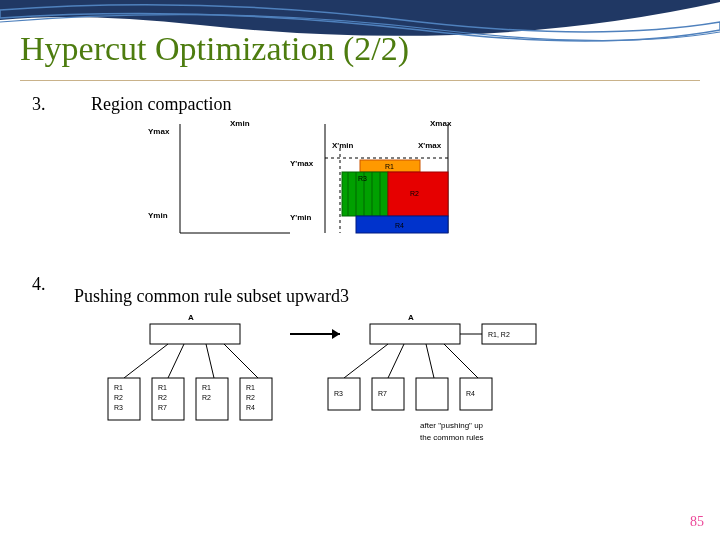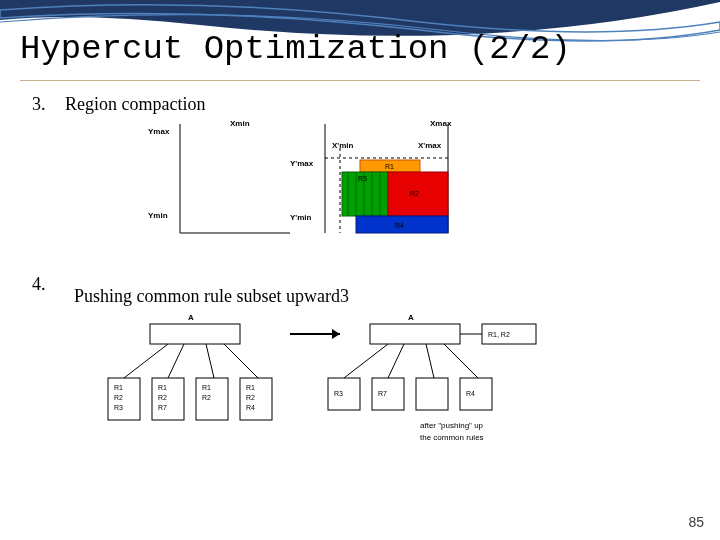--- a/index.html
+++ b/index.html
@@ -1,41 +1,41 @@
 <!DOCTYPE html>
 <html><head>
 <meta charset="utf-8">
 <style>
   html,body{margin:0;padding:0}
   body{width:720px;height:540px;background:#fff;font-family:Georgia,'Times New Roman',serif;color:#000;position:relative;overflow:hidden}
   .swoosh{position:absolute;left:0;top:0;width:720px;height:70px;pointer-events:none}
-  .title{position:absolute;left:20px;top:30px;font-size:34px;color:#000000;font-family:Liberation Mono, monospace}
+  .title{position:absolute;left:20px;top:30px;font-size:34px;color:#4d7c0f;font-family:Liberation Serif, serif}
   .line{position:absolute;left:20px;top:80px;width:680px;height:0;border-top:1px solid #c9b28a}
   .num{position:absolute;font-size:18px}
   .txt{position:absolute;font-size:18px}
   .fig{position:absolute}
   .lbl{font:8px Arial,sans-serif;fill:#000}
   .lbl-b{font:bold 8px Arial,sans-serif;fill:#000}
   .lbl-s{font:7px Arial,sans-serif;fill:#000}
-  .page-no{position:absolute;right:16px;bottom:10px;font-size:14px;font-family:Liberation Sans, sans-serif;color:#404040}
+  .page-no{position:absolute;right:16px;bottom:10px;font-size:14px;font-family:Liberation Serif, serif;color:#ec4899}
 </style>
 </head>
 <body>
 
 <svg class="swoosh" viewBox="0 0 720 70">
   <path d="M0 0 L720 0 L720 2 Q480 55 200 25 Q80 12 0 20 Z" fill="#203864"></path>
   <path d="M0 10 Q200 -5 420 22 Q600 42 720 22 L720 30 Q600 52 420 30 Q200 5 0 18 Z" fill="none" stroke="#4f81bd" stroke-width="1.5"></path>
   <path d="M0 22 Q220 4 440 30 Q610 50 720 32" fill="none" stroke="#4f81bd" stroke-width="1.2"></path>
 </svg>
 
 <div class="title">Hypercut Optimization (2/2)</div>
 <div class="line"></div>
 
 <div class="num" style="left:32px;top:94px">3.</div>
-<div class="txt" style="left:65px;top:94px">Region compaction</div>
+<div class="txt" style="left:91px;top:94px">Region compaction</div>
 
 <div class="fig" style="left:130px;top:118px;width:340px;height:130px">
 <svg width="340" height="130" viewBox="0 0 340 130">
 
   <line x1="50" y1="6" x2="50" y2="115" stroke="#000"></line>
   <line x1="50" y1="115" x2="160" y2="115" stroke="#000"></line>
   <text class="lbl-b" x="18" y="16">Ymax</text>
   <text class="lbl-b" x="18" y="100">Ymin</text>
   <text class="lbl-b" x="100" y="8">Xmin</text>
 

